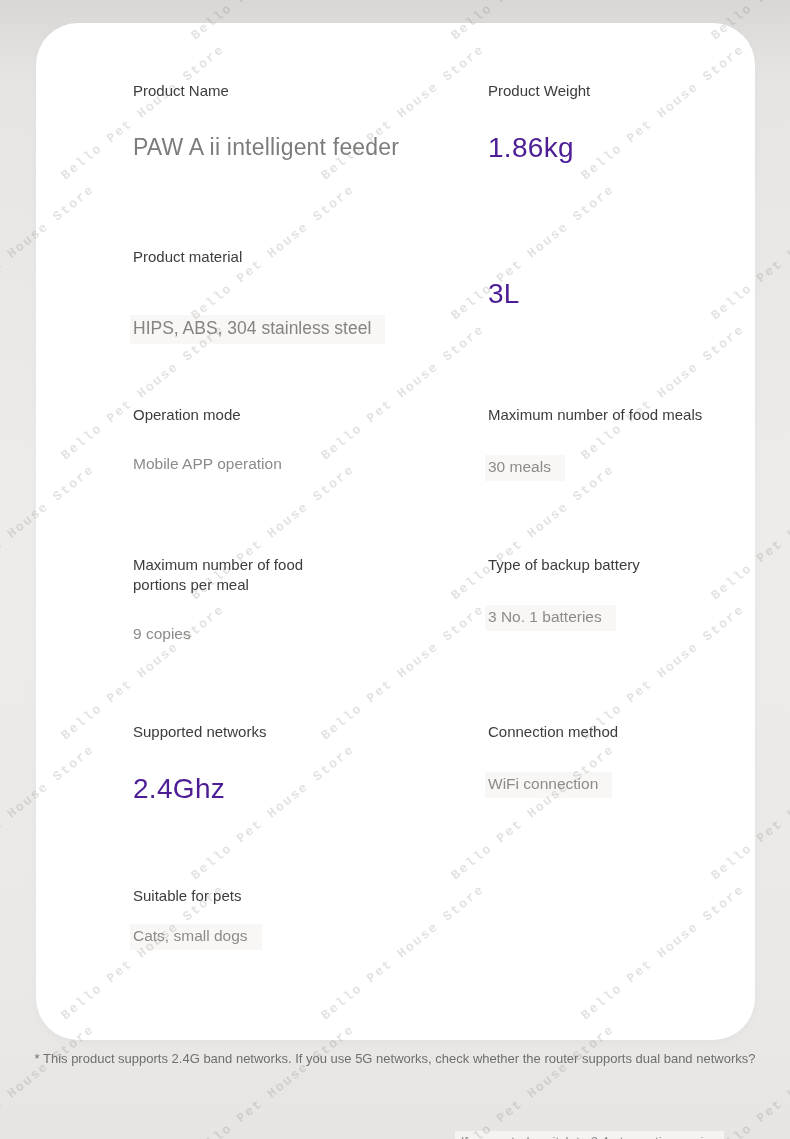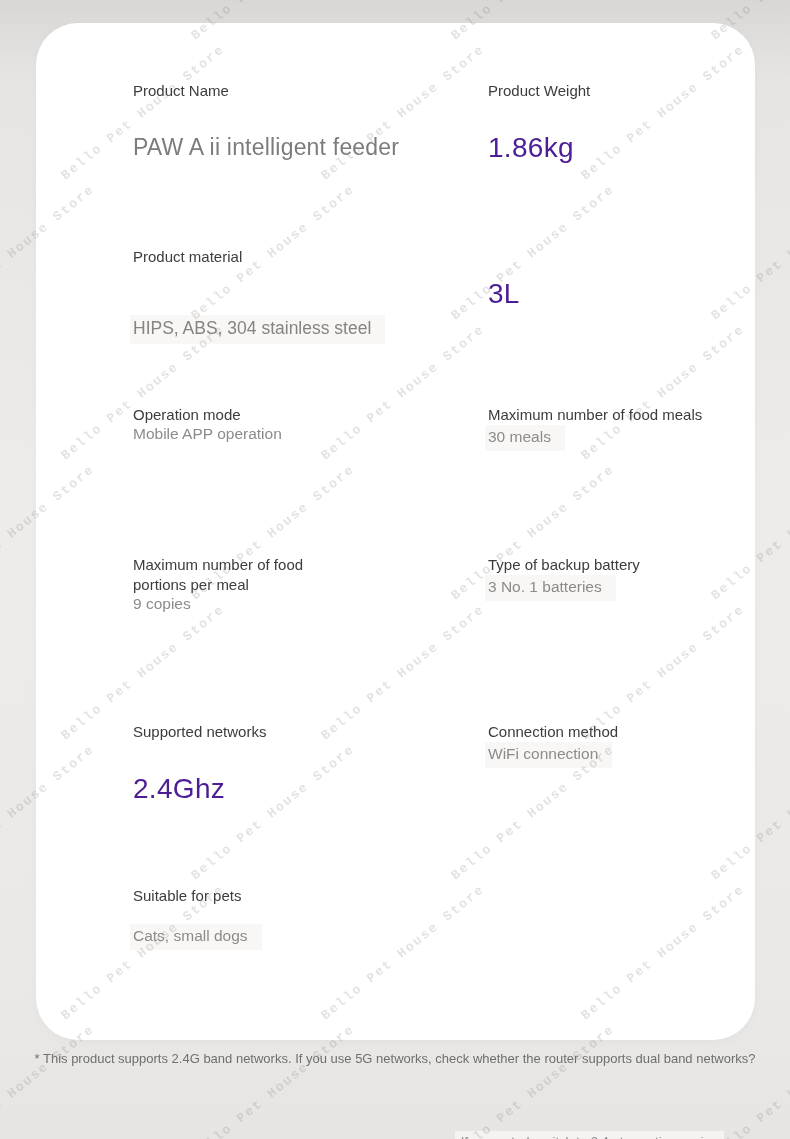--- a/index.html
+++ b/index.html
@@ -21,21 +21,21 @@
   }
   .cell{position:relative;}
   .label{
     font-size:15px;line-height:20px;color:#3c3c3c;max-width:225px;
   }
   .cell.right .label{max-width:260px;}
   .value{display:block;}
   .v-lg{font-size:23px;color:#7e7c7a;margin-top:33px;letter-spacing:.2px;}
   .v-xl{font-size:28px;color:#4c1d95;margin-top:31px;font-weight:300;letter-spacing:.3px;}
   .v-md{font-size:17.5px;color:#868482;margin-top:48px;}
-  .v-sm{font-size:15.5px;color:#8d8b89;}
+  .v-sm{font-size:15.5px;color:#8d8b89;margin-top:30px;}
   .tight .v-sm{margin-top:18px;}
   .ghost{display:inline-block;background:#f8f7f5;padding:3px 14px 5px 3px;margin-left:-3px;}
   .footer-line1{
     position:absolute;left:0;top:1051px;width:100%;text-align:center;
     font-size:13px;color:#6f6f6f;
   }
   .footer-line2{
     position:absolute;right:66px;top:1131px;
     font-size:13px;color:#8a8a8a;
   }

